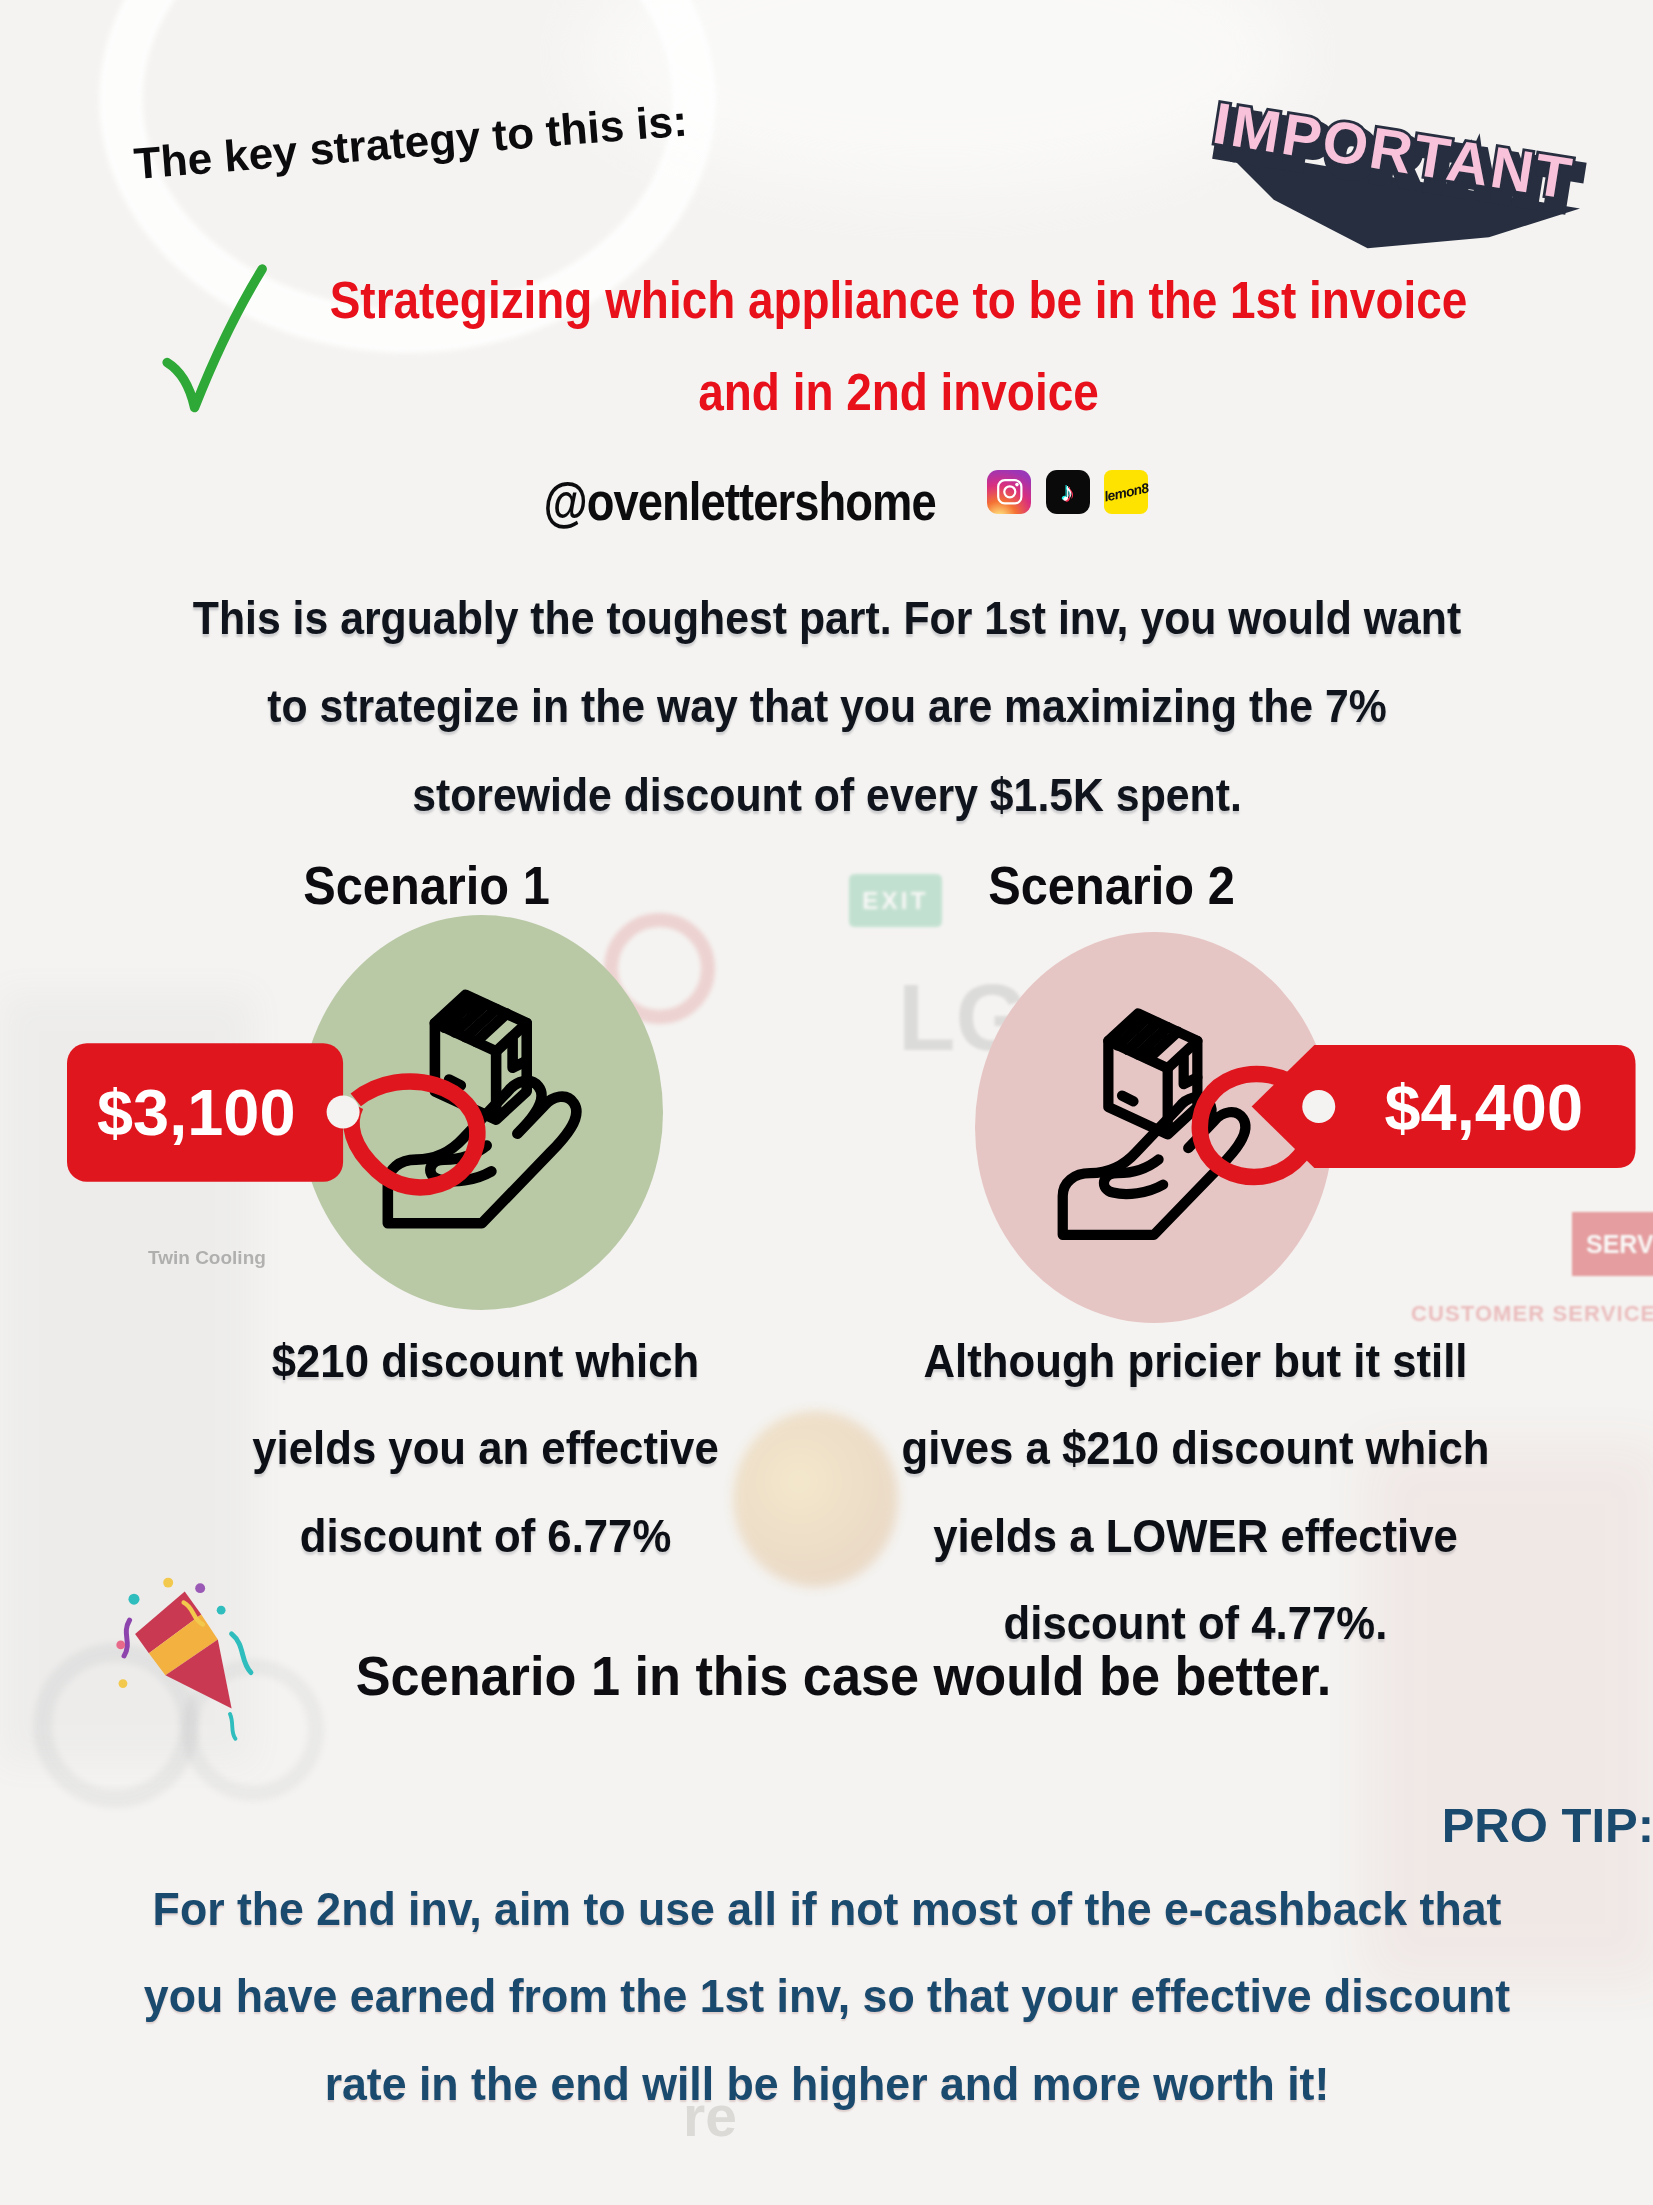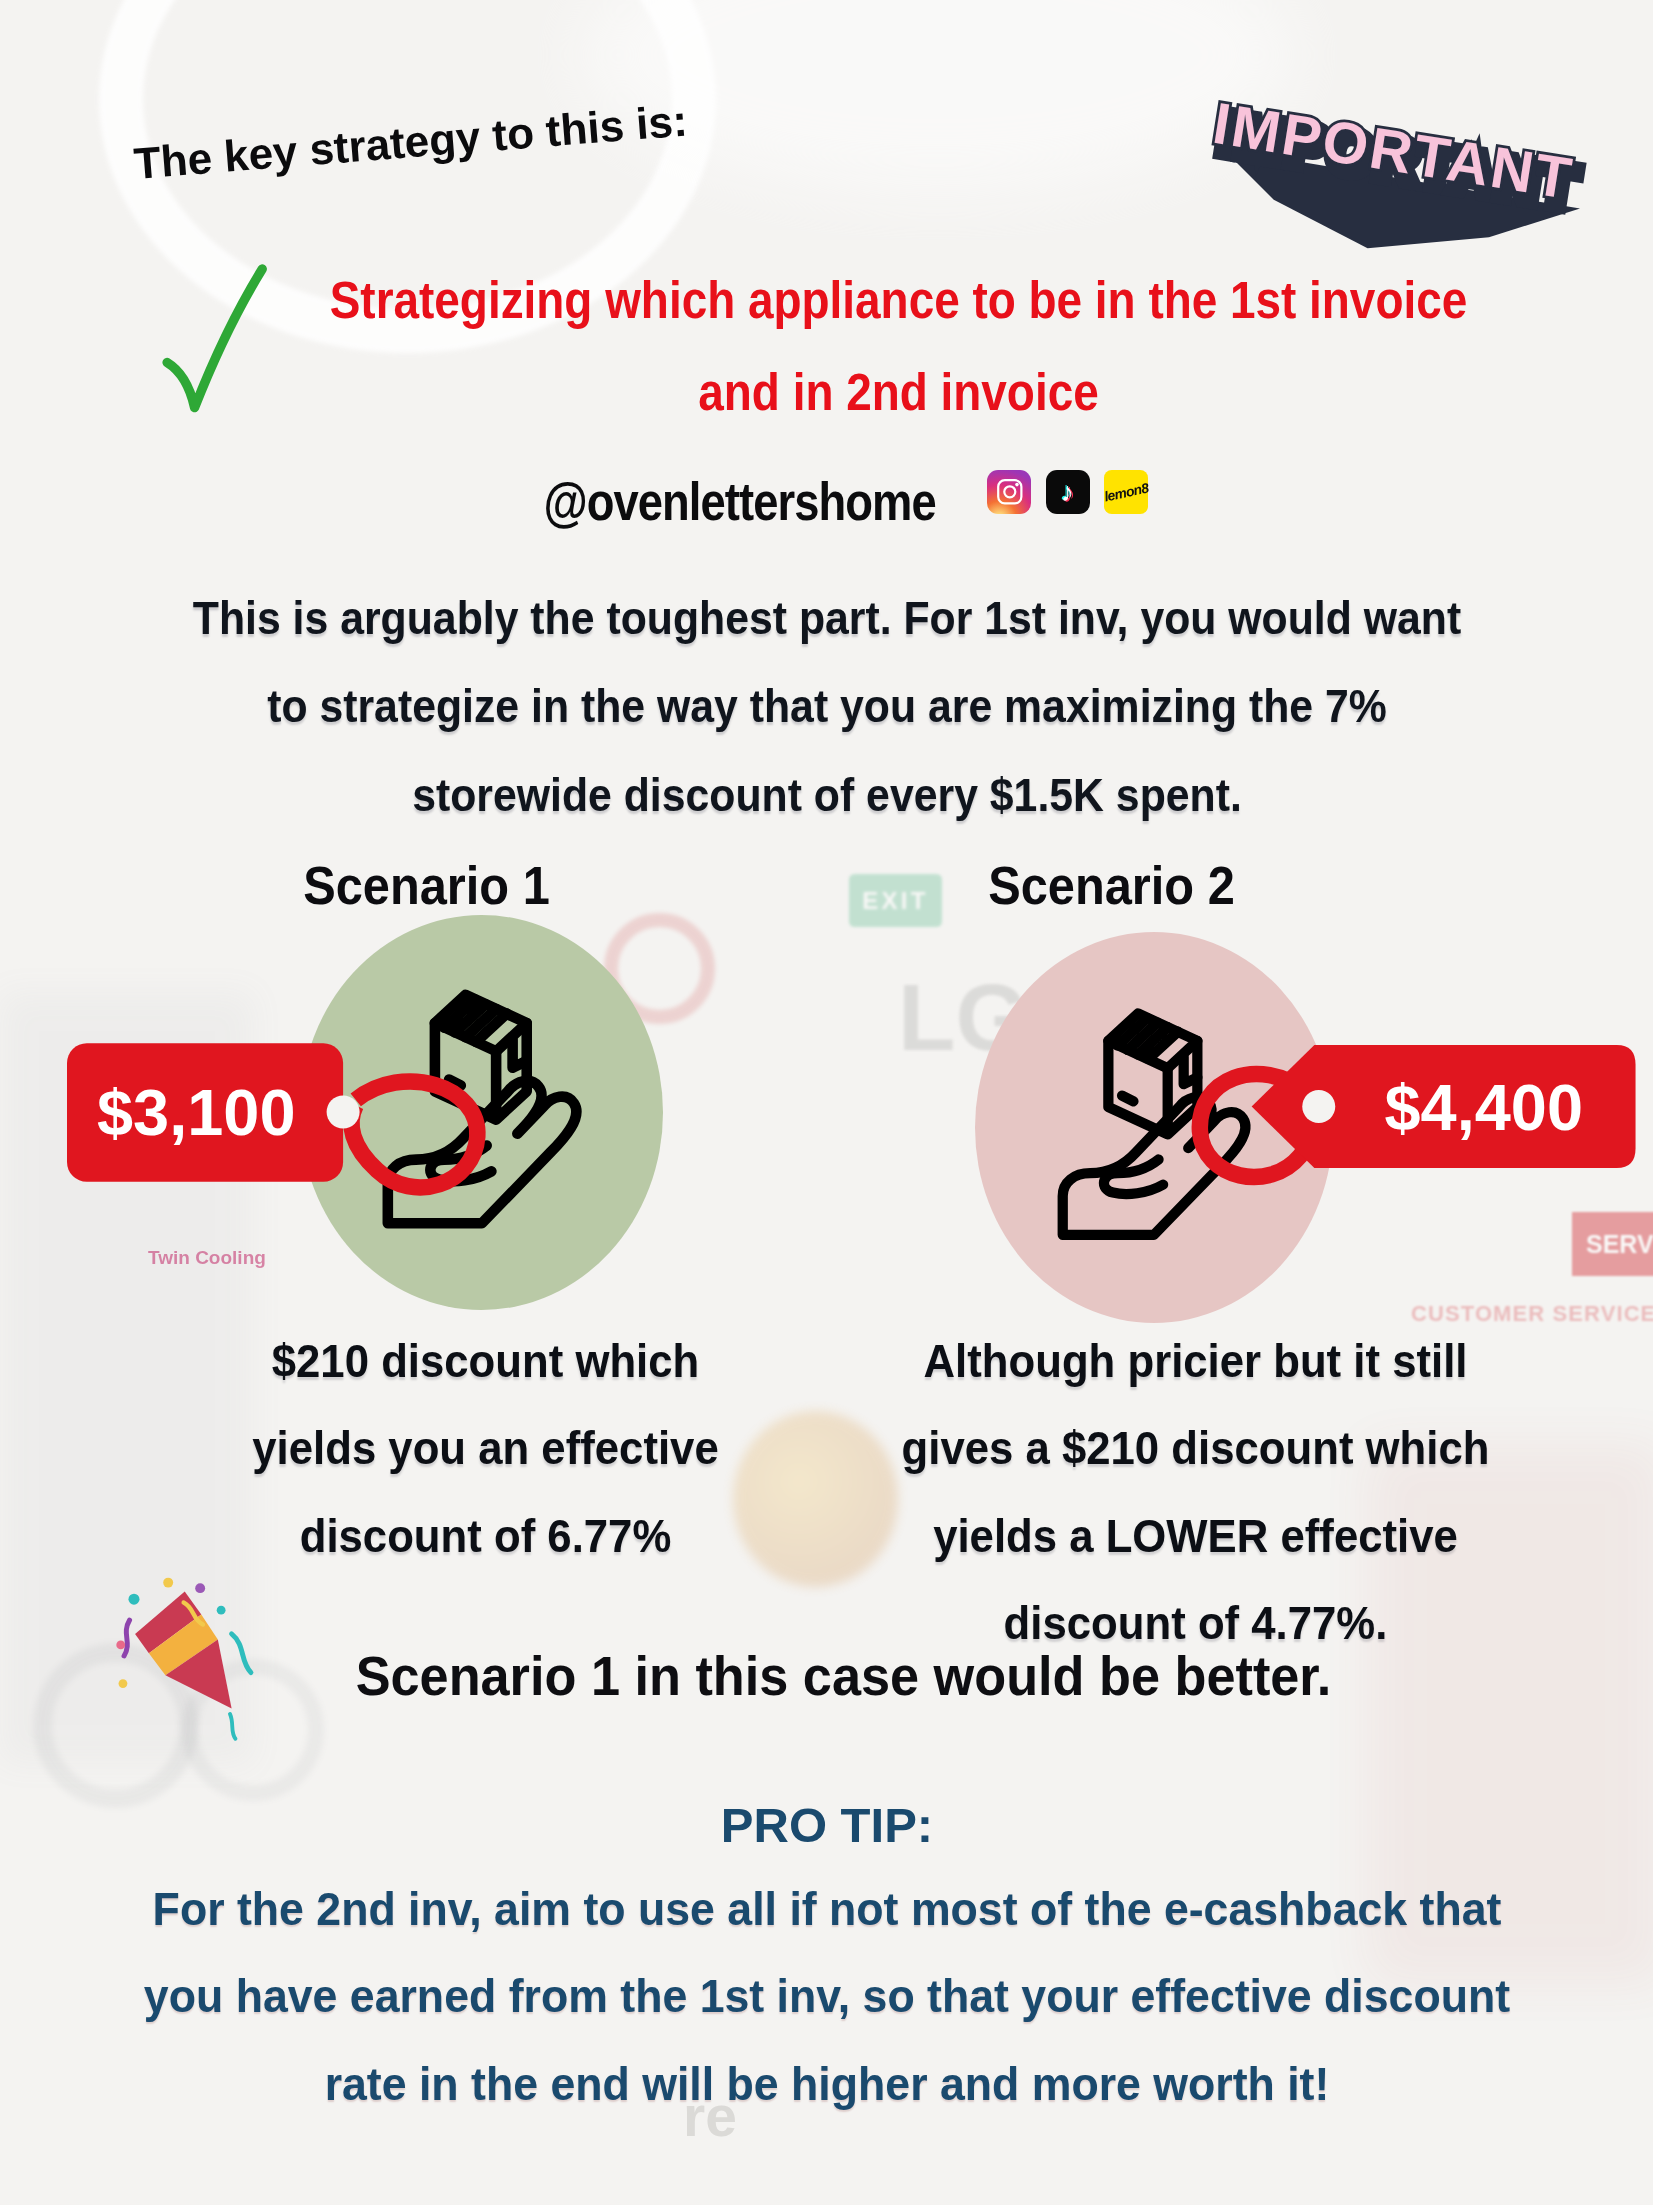--- a/index.html
+++ b/index.html
@@ -50,39 +50,39 @@
   svg text{font-family:"Liberation Sans",sans-serif;font-weight:700;}
 
   .s-text{position:absolute;font-size:47px;font-weight:700;color:#0c0f15;line-height:1.86;
           z-index:2;transform:scaleX(.93);text-shadow:0 2.8px 2.2px rgba(30,30,50,.16);}
   .st1{left:160px;top:1317px;width:651px;}
   .st2{left:870px;top:1317px;width:651px;}
 
   .conclusion{left:204px;top:1644px;width:1279px;font-size:55px;font-weight:700;color:#0e0e12;
               z-index:2;transform:scaleX(.95);}
   .protip-title{left:0;top:1797px;width:1654px;font-size:49px;font-weight:700;
-                color:var(--pro-tip-blue,#1a4a6e);z-index:2;}
+                color:var(--pro-tip-blue,#1a4a6e);z-index:2;text-align:right;}
   .protip{left:0;top:1865px;width:1654px;font-size:47px;font-weight:700;
           color:var(--pro-tip-blue,#1a4a6e);line-height:1.86;z-index:2;
           transform:scaleX(.95);text-shadow:0 2.2px 1.7px rgba(120,40,40,.18);}
 
   .watermark{left:683px;top:2083px;font-size:57px;font-weight:700;color:#dbdad7;z-index:1;}
 
   
   .exit{left:849px;top:874px;width:93px;height:53px;background:#79c6a1;opacity:.4;
         border-radius:5.5px;filter:blur(1.7px);display:flex;align-items:center;justify-content:center;
         color:#fff;font-size:24px;font-weight:700;letter-spacing:3.3px;}
   .services{left:1572px;top:1212px;width:154px;height:64px;background:#d8494f;opacity:.5;
         filter:blur(1.1px);display:flex;align-items:center;justify-content:center;
         color:#fff;font-size:25px;font-weight:700;}
   .custserv{left:1411px;top:1301px;width:309px;color:#d8494f;opacity:.32;filter:blur(1.1px);
         font-size:22px;font-weight:700;letter-spacing:1.1px;}
   .lgsign{left:898px;top:964px;font-size:94px;font-weight:700;color:#c8c8c6;opacity:.55;
         filter:blur(1.7px);}
-  .twincool{left:148px;top:1247px;font-size:19px;font-weight:700;color:#be185d;opacity:.5;
+  .twincool{left:148px;top:1247px;font-size:19px;font-weight:700;color:#737373;opacity:.5;
         filter:blur(0.6px);}
 </style>
 </head>
 <body>
 
 <div class="page">
 
   <div class="deco" style="left:99px;top:-154px;width:529px;height:419px;border:44px solid #ffffff;
               border-radius:50%;opacity:.85;filter:blur(2.8px);"></div>
   <div class="deco" style="left:579px;top:-83px;width:717px;height:276px;background:#ffffff;

